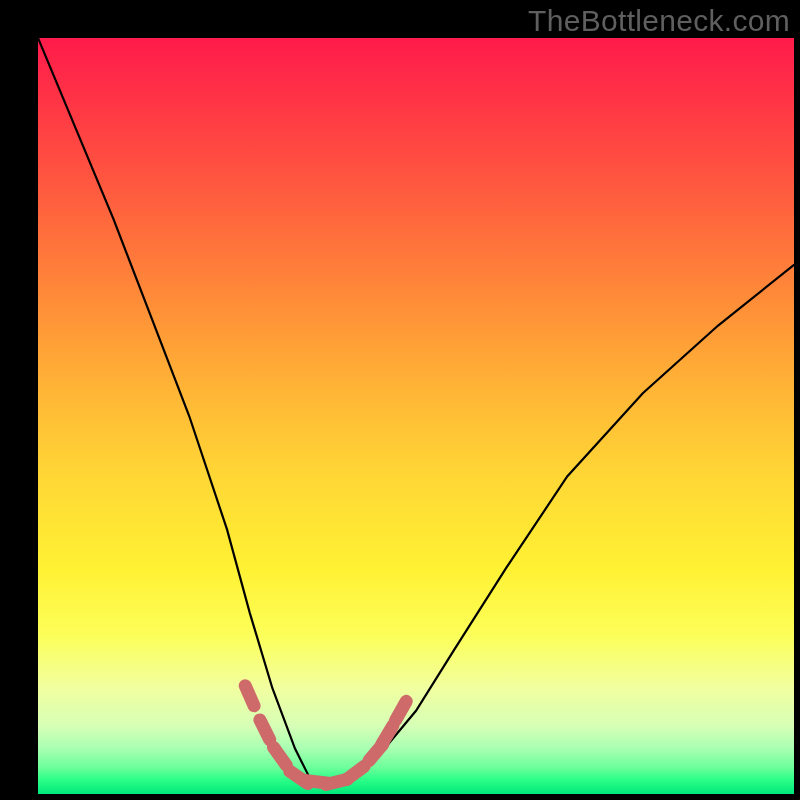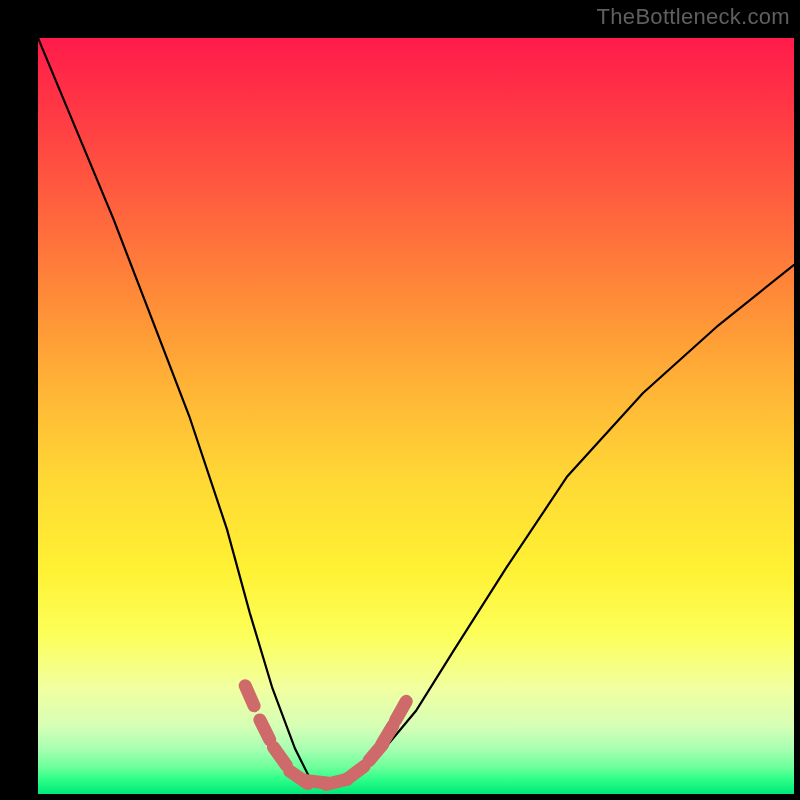--- a/index.html
+++ b/index.html
@@ -15,21 +15,21 @@
     position: relative;
     width: 800px;
     height: 800px;
     background: #000;
   }
   .watermark {
     position: absolute;
     top: 4px;
     right: 10px;
     color: #5f5f5f;
-    font-size: 22px;
+    font-size: 30px;
     font-weight: 500;
     letter-spacing: 0.3px;
     z-index: 20;
   }
   .plot-area {
     position: absolute;
     left: 38px;
     top: 38px;
     width: 756px;
     height: 756px;

